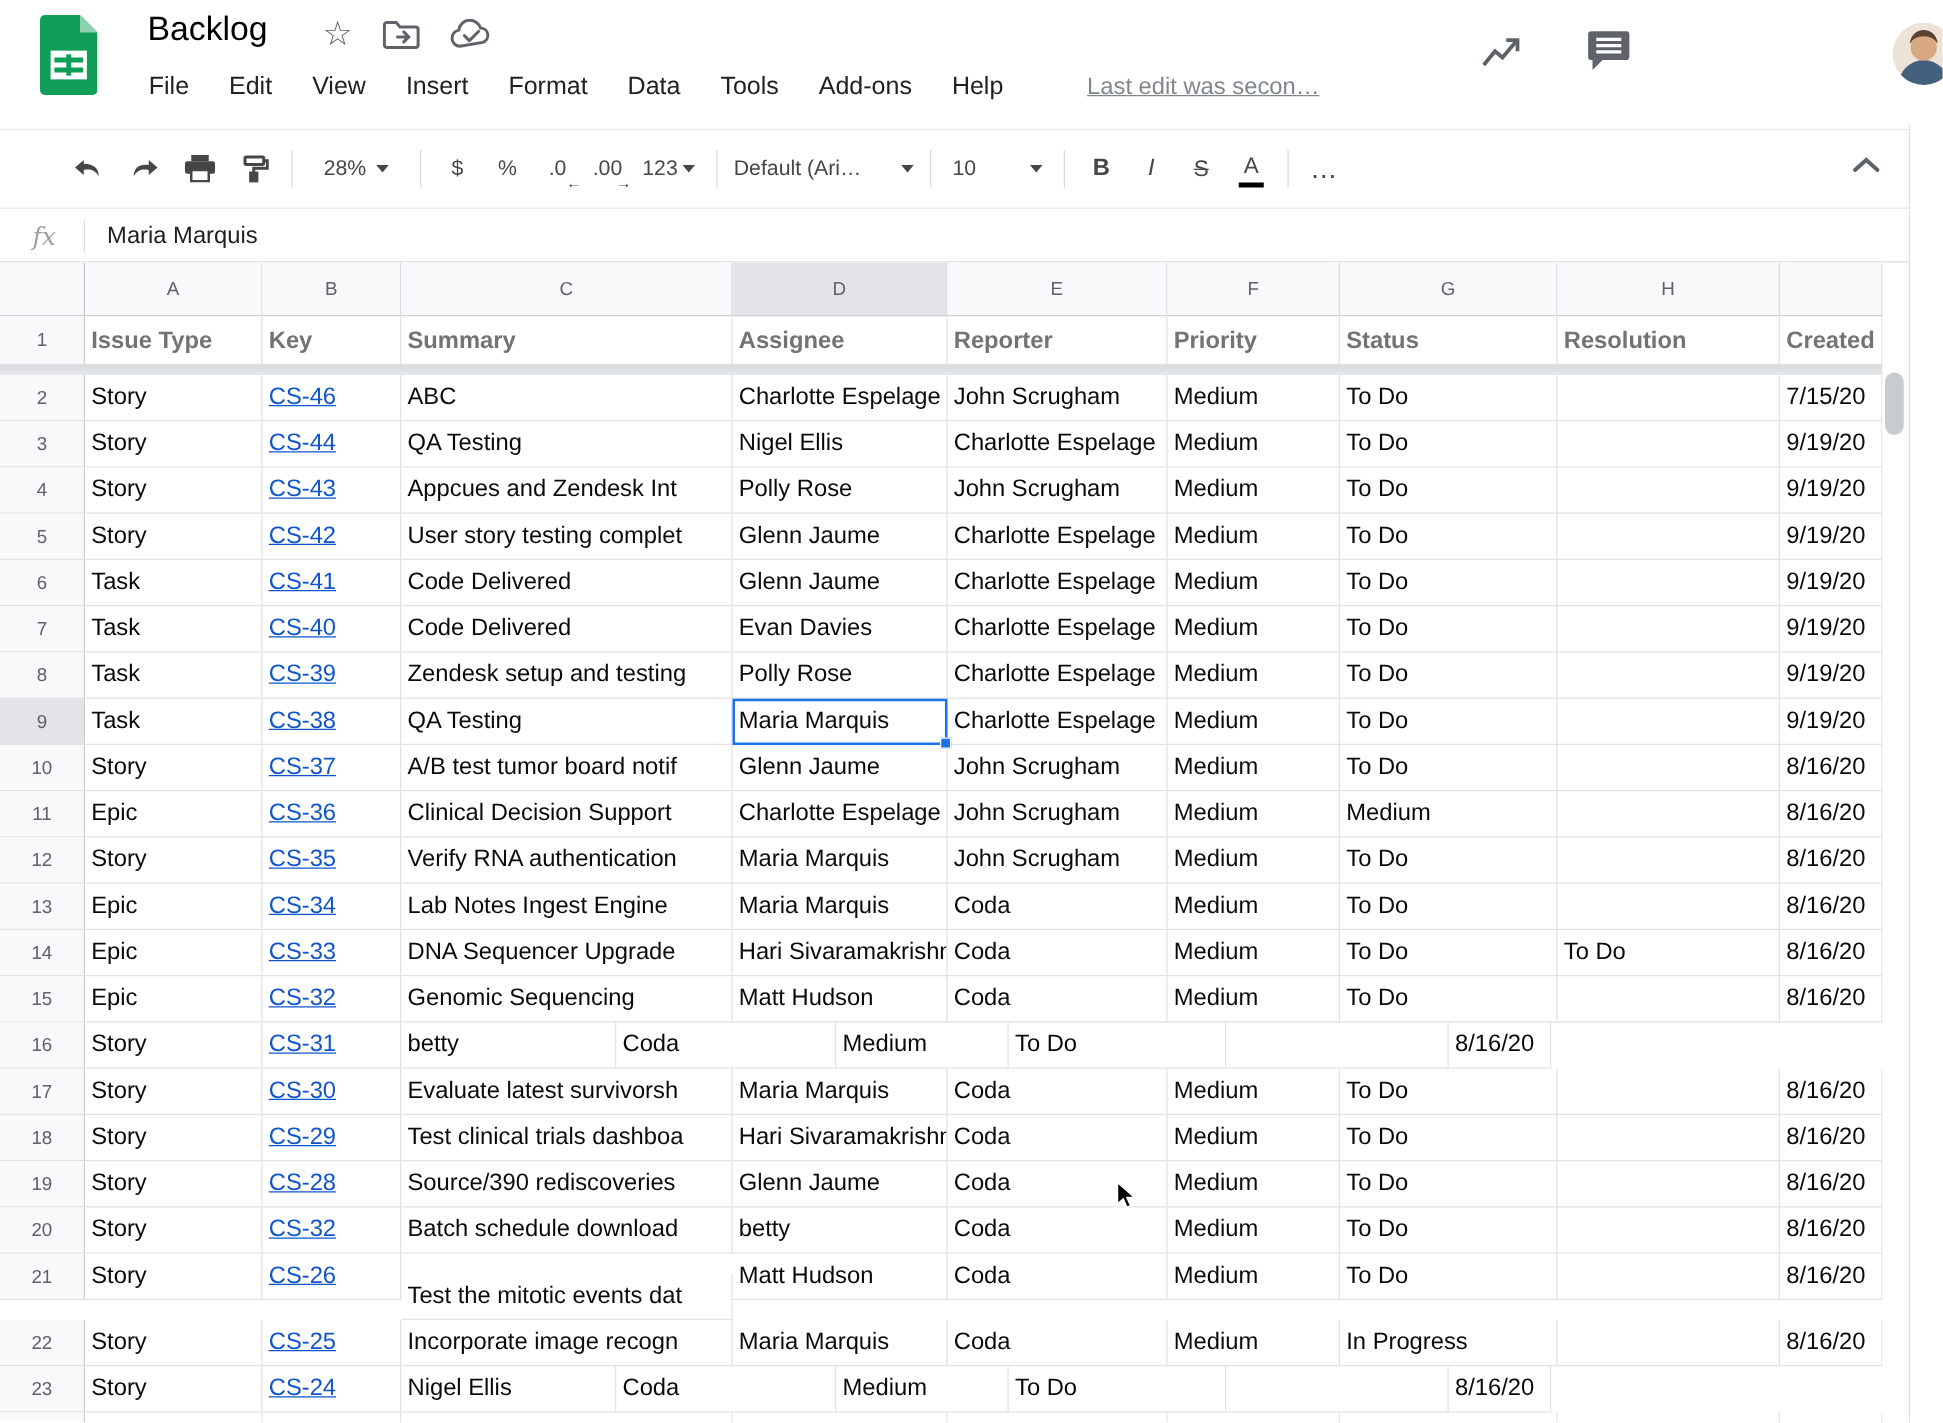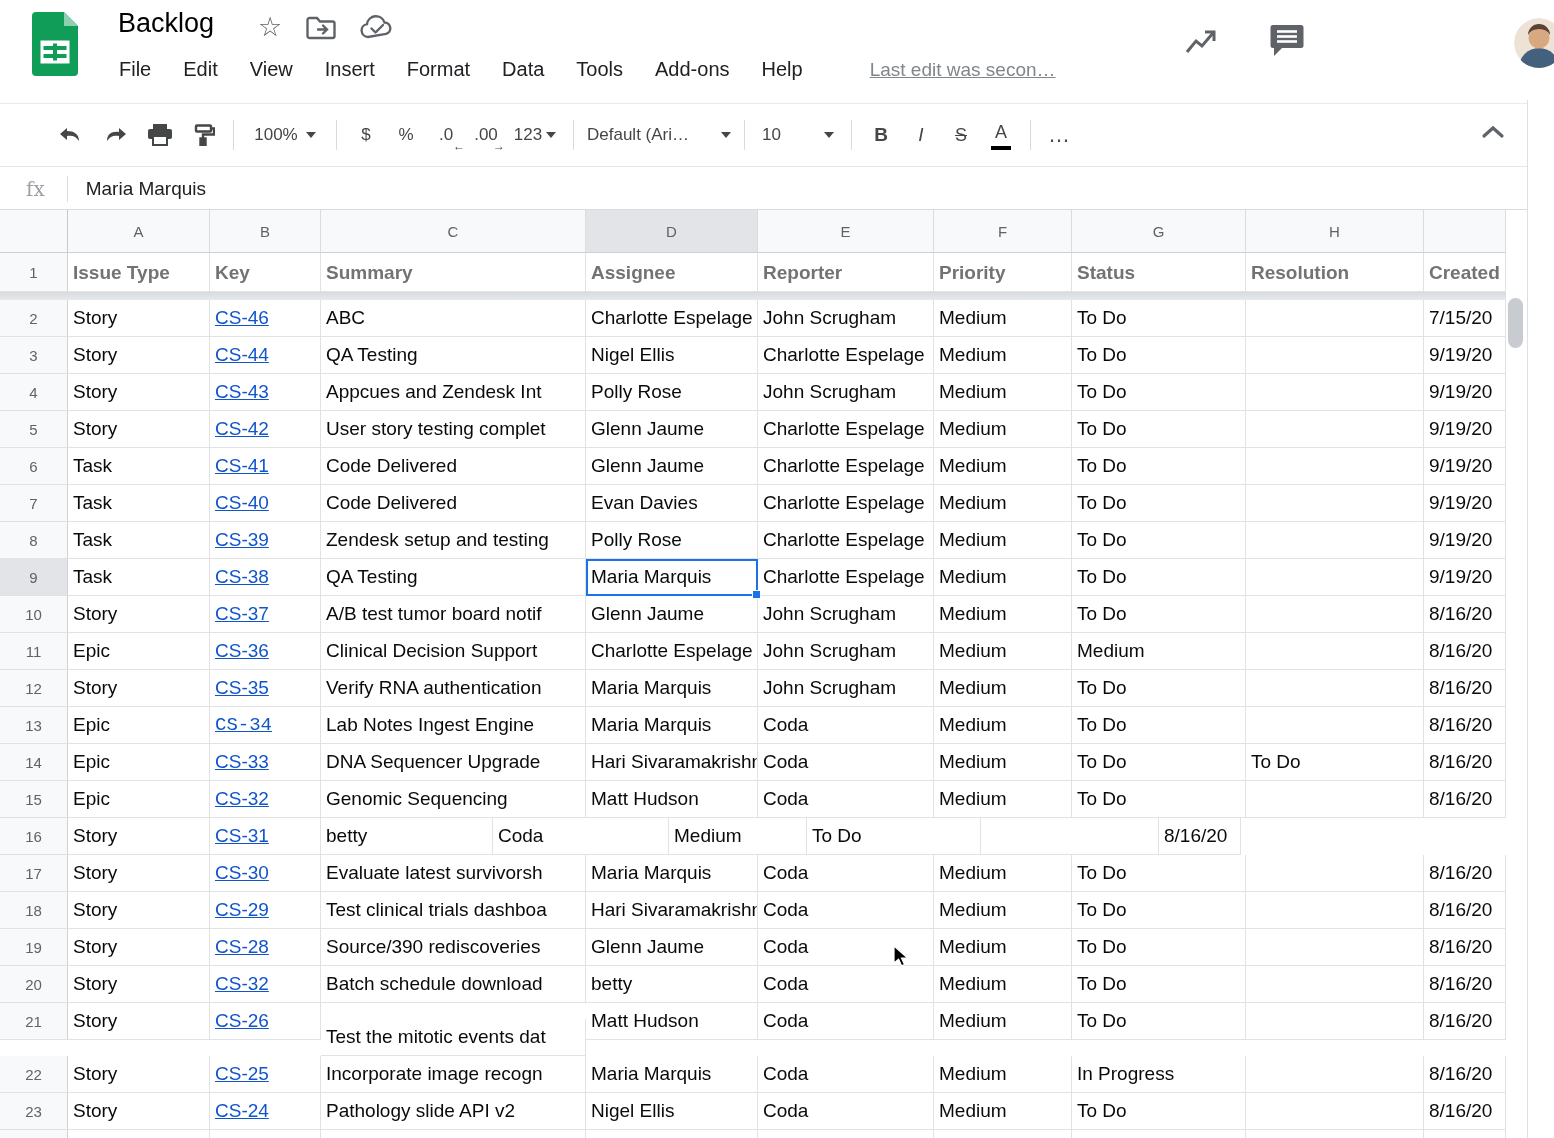--- a/index.html
+++ b/index.html
@@ -40,21 +40,21 @@
   .b-bold { font-weight:700; font-size:19px; }
   .b-italic { font-style:italic; font-size:19px; font-weight:500; }
   .b-strike { text-decoration:line-through; font-size:18px; font-weight:500; }
   .b-color { font-size:18px; font-weight:500; position:relative; }
   .b-color .bar { position:absolute; left:50%; transform:translateX(-50%); bottom:4px; width:20px; height:4px; background:#000; }
   .b-more { font-size:22px; letter-spacing:2px; }
   .collapse { position:absolute; left:1480px; top:124px; }
   
   .formulabar { position:absolute; left:0; top:168px; width:1527px; height:42px; background:#fff;
     border-bottom:1px solid #d9dce0; display:flex; align-items:center; }
-  .fx { font-family:"DejaVu Serif","Liberation Serif",serif; font-size:20px; color:#9aa0a6; margin-left:26px; }
+  .fx { font-family:"DejaVu Serif","Liberation Serif",serif; font-style:italic; font-size:20px; color:#9aa0a6; margin-left:26px; }
   .fb-sep { width:1px; height:26px; background:#dadce0; margin-left:22px; }
   .fb-value { font-size:19px; color:#202124; margin-left:18px; }
   
   .grid { position:absolute; left:0; top:210px; width:1506px; height:928px; overflow:hidden; background:#fff; }
   .grow { display:flex; }
   .hcell { background:#f8f9fa; color:#5f6368; font-size:15px; display:flex; align-items:center; justify-content:center;
     border-right:1px solid #dadce0; border-bottom:1px solid #cdd1d5; flex:none; height:43px; }
   .hcell.sel { background:#e2e4e7; }
   .corner { border-right:1px solid #c6c9cc; }
   .rnum { background:#f8f9fa; color:#5f6368; font-size:15px; display:flex; align-items:center; justify-content:center;
@@ -167,21 +167,21 @@
   </span>
   <span class="tbtn" style="margin-left:4px">
     <svg width="22" height="22" viewBox="0 0 22 22" fill="none" stroke="#444746" stroke-width="2.4">
       <rect x="3" y="1.5" width="15" height="6" rx="1"></rect>
       <path d="M18 4.5 h3 v6 H10 v4"></path>
       <rect x="7.5" y="14.5" width="5" height="6.5" fill="#444746"></rect>
     </svg>
   </span>
   <span class="sep"></span>
   <span class="tbtn zoom-ctl">
-    <span>100%</span>
+    <span>28%</span>
       <span class="caret"></span>
   </span>
   <span class="sep"></span>
   <span class="tbtn">$</span>
   <span class="tbtn">%</span>
   <span class="tbtn">
     <span>.0</span>
       <span class="subarrow">←</span>
   </span>
   <span class="tbtn">
@@ -380,21 +380,21 @@
         <div class="cell" style="width: 172px; height: 37px;">Maria Marquis</div>
         <div class="cell" style="width: 176px; height: 37px;">John Scrugham</div>
         <div class="cell" style="width: 138px; height: 37px;">Medium</div>
         <div class="cell" style="width: 174px; height: 37px;">To Do</div>
         <div class="cell" style="width: 178px; height: 37px;"></div>
         <div class="cell" style="width: 82px; height: 37px;">8/16/20</div>
       </div>
       <div class="grow">
         <div class="rnum" style="height: 37px;">13</div>
         <div class="cell" style="width: 142px; height: 37px;">Epic</div>
-        <div class="cell link" style="width: 111px; height: 37px; font-family: Liberation Mono, monospace;">CS-34</div>
+        <div class="cell link" style="width: 111px; height: 37px;">CS-34</div>
         <div class="cell" style="width: 265px; height: 37px;">Lab Notes Ingest Engine</div>
         <div class="cell" style="width: 172px; height: 37px;">Maria Marquis</div>
         <div class="cell" style="width: 176px; height: 37px;">Coda</div>
         <div class="cell" style="width: 138px; height: 37px;">Medium</div>
         <div class="cell" style="width: 174px; height: 37px;">To Do</div>
         <div class="cell" style="width: 178px; height: 37px;"></div>
         <div class="cell" style="width: 82px; height: 37px;">8/16/20</div>
       </div>
       <div class="grow">
         <div class="rnum" style="height: 37px;">14</div>
@@ -500,21 +500,20 @@
         <div class="cell" style="width: 176px; height: 37px;">Coda</div>
         <div class="cell" style="width: 138px; height: 37px;">Medium</div>
         <div class="cell" style="width: 174px; height: 37px;">In Progress</div>
         <div class="cell" style="width: 178px; height: 37px;"></div>
         <div class="cell" style="width: 82px; height: 37px;">8/16/20</div>
       </div>
       <div class="grow">
         <div class="rnum" style="height: 37px;">23</div>
         <div class="cell" style="width: 142px; height: 37px;">Story</div>
         <div class="cell link" style="width: 111px; height: 37px;">CS-24</div>
-        <div class="cell" style="width: 265px; height: 37px;">Pathology slide API v2</div>
         <div class="cell" style="width: 172px; height: 37px;">Nigel Ellis</div>
         <div class="cell" style="width: 176px; height: 37px;">Coda</div>
         <div class="cell" style="width: 138px; height: 37px;">Medium</div>
         <div class="cell" style="width: 174px; height: 37px;">To Do</div>
         <div class="cell" style="width: 178px; height: 37px;"></div>
         <div class="cell" style="width: 82px; height: 37px;">8/16/20</div>
       </div>
       <div class="grow">
         <div class="rnum" style="height: 37px;">24</div>
         <div class="cell" style="width: 142px; height: 37px;">Story</div>

